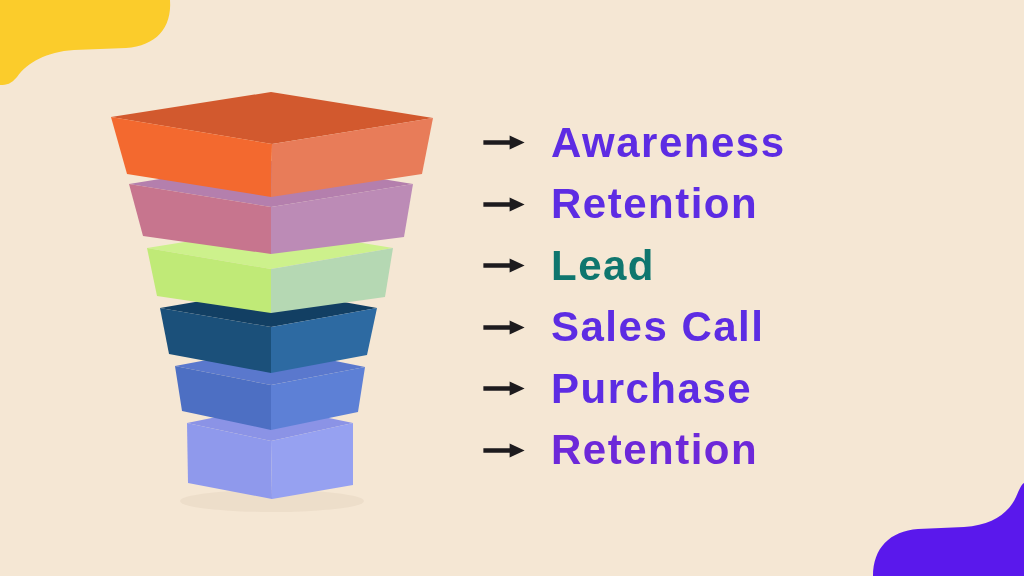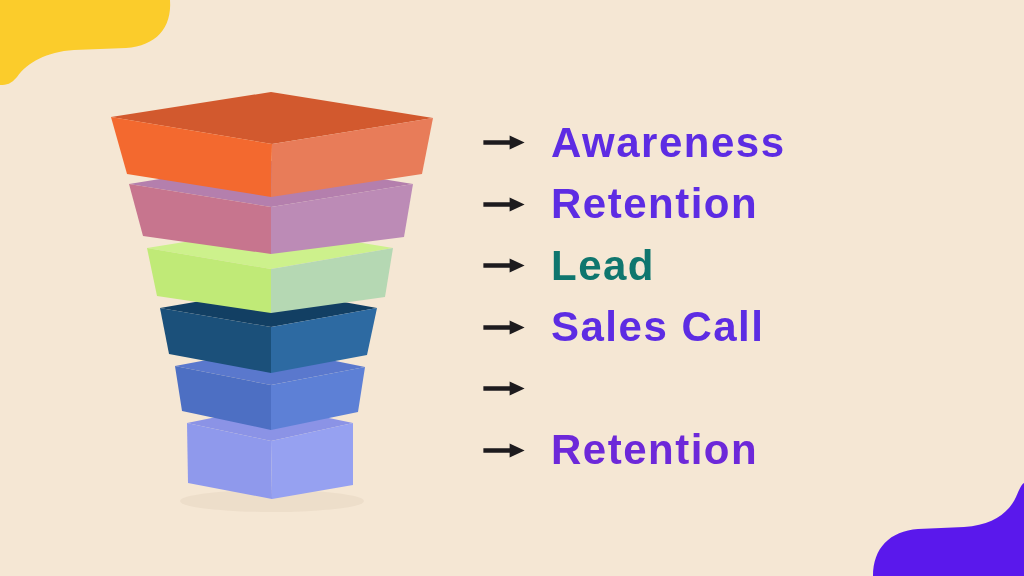--- a/index.html
+++ b/index.html
@@ -75,20 +75,21 @@
     <div class="stage-row">
       <svg class="arrow" viewBox="0 0 44 16">
         <path d="M0,5.6 H28 V0.5 L44,8 L28,15.5 V10.4 H0 Z" fill="#1d1b1e"></path>
       </svg>
       <span class="stage-label" style="color: rgb(93, 44, 227); text-align: center;">Sales Call</span>
     </div>
     <div class="stage-row">
       <svg class="arrow" viewBox="0 0 44 16">
         <path d="M0,5.6 H28 V0.5 L44,8 L28,15.5 V10.4 H0 Z" fill="#1d1b1e"></path>
       </svg>
+      <span class="stage-label" style="color: rgb(93, 44, 227);">Purchase</span>
     </div>
     <div class="stage-row">
       <svg class="arrow" viewBox="0 0 44 16">
         <path d="M0,5.6 H28 V0.5 L44,8 L28,15.5 V10.4 H0 Z" fill="#1d1b1e"></path>
       </svg>
       <span class="stage-label" style="color: #6d28d9;">Retention</span>
     </div>
   </div>
 
 </div>

